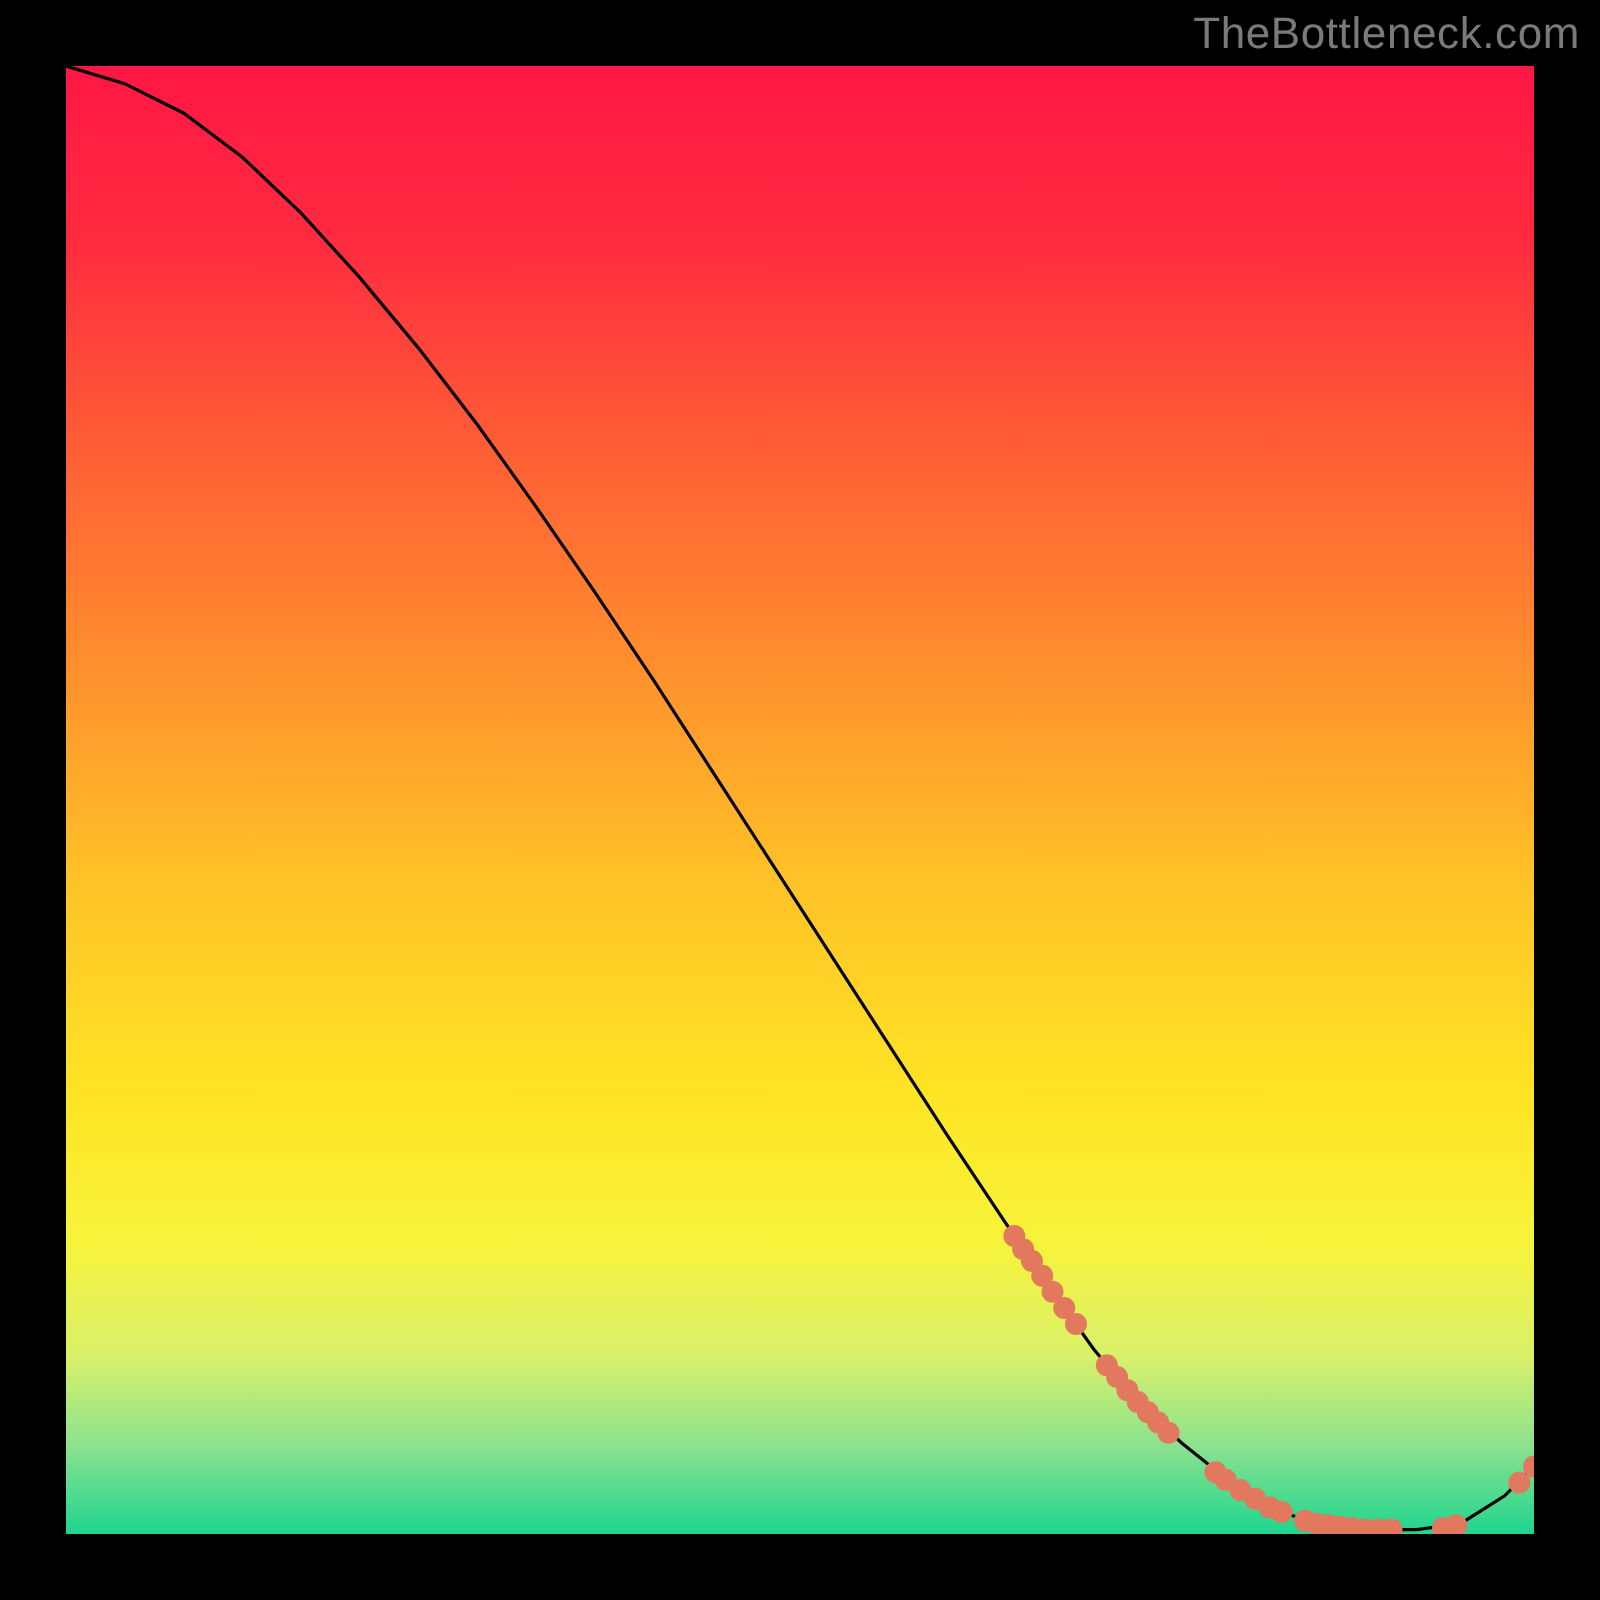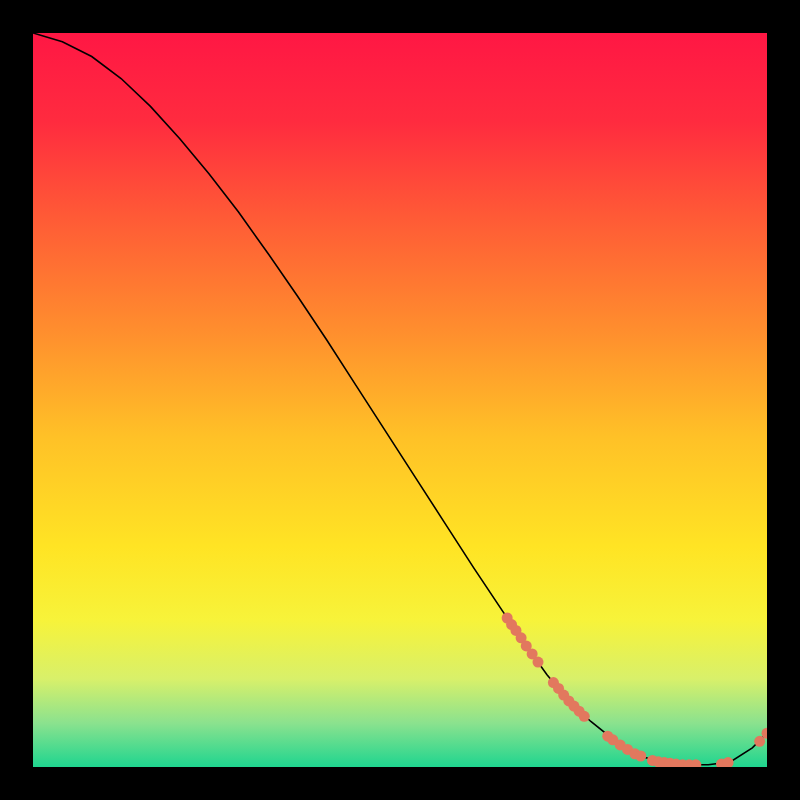--- a/index.html
+++ b/index.html
@@ -35,20 +35,21 @@
   .plot-area svg {
     display: block;
     width: 734px;
     height: 734px;
   }
 </style>
 </head>
 <body>
 
 <div class="container">
+  <div class="attribution">TheBottleneck.com</div>
   <div class="plot-area">
     <svg id="chart-svg" viewBox="0 0 734 734">
       <defs>
         <linearGradient id="bg-grad" x1="0" y1="0" x2="0" y2="1">
             <stop offset="0%" stop-color="#ff1744"></stop>
             <stop offset="12%" stop-color="#ff2b3f"></stop>
             <stop offset="25%" stop-color="#ff5a36"></stop>
             <stop offset="40%" stop-color="#ff8c2e"></stop>
             <stop offset="55%" stop-color="#ffc127"></stop>
             <stop offset="70%" stop-color="#ffe424"></stop>

